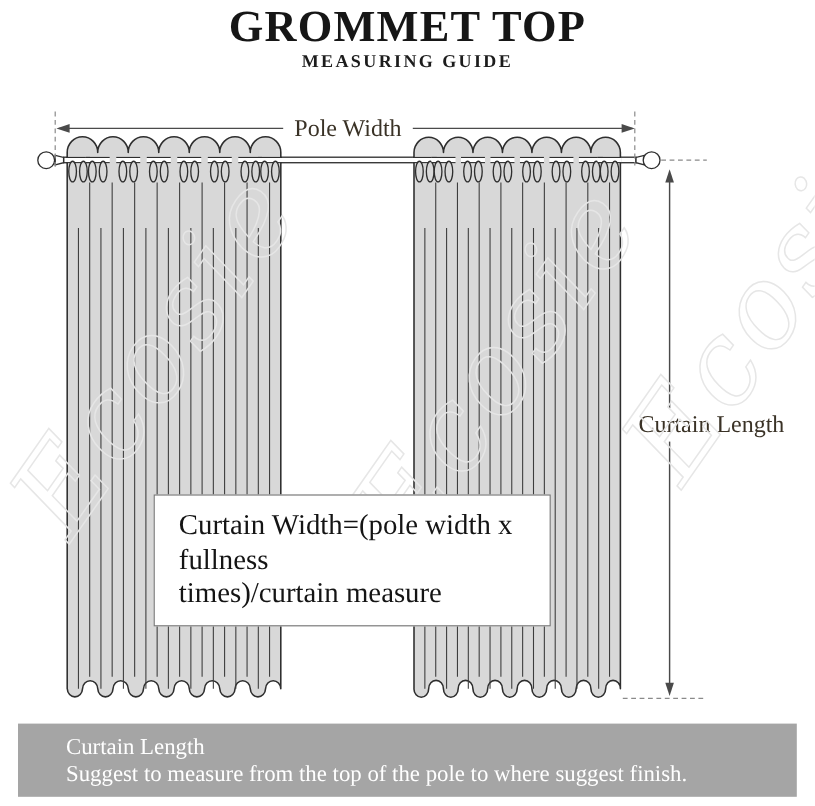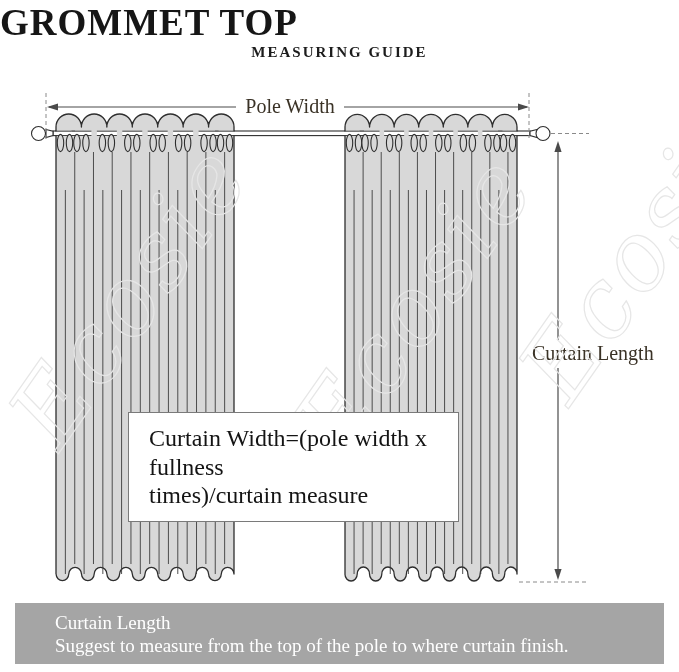--- a/index.html
+++ b/index.html
@@ -3,21 +3,21 @@
 <meta charset="utf-8">
 <style>
   html,body{margin:0;padding:0;background:#fff;}
   #page{
     position:relative;width:679px;height:672px;overflow:hidden;
     background:var(--page-bg,#fff);
     font-family:"Liberation Serif",serif;
   }
   
   .title{
-    position:absolute;top:1px;left:0;width:100%;
+    position:absolute;top:1px;left:0;width:100%;text-align:center;
     font-size:37px;font-weight:bold;letter-spacing:1px;color:#161616;z-index:4;
   }
   .subtitle{
     position:absolute;top:44px;left:0;width:100%;text-align:center;
     font-size:15px;font-weight:bold;letter-spacing:2px;color:#1c1c1c;z-index:4;
   }
   
   .wm{
     position:absolute;z-index:2;white-space:nowrap;pointer-events:none;
     font-family:"DejaVu Serif",serif;font-style:italic;font-size:95px;letter-spacing:4px;
@@ -224,16 +224,16 @@
     <text class="diaglabel" x="532" y="360">Curtain Length</text>
   </svg>
 
   <div class="formula-box">
     <div>Curtain Width=(pole width x fullness</div>
     <div>times)/curtain measure</div>
   </div>
 
   <div class="footer">
     <div>Curtain Length</div>
-    <div>Suggest to measure from the top of the pole to where curtain finish.</div>
+    <div>Suggest to measure from the top of the pole to where suggest finish.</div>
   </div>
 
 </div>
 
 </body></html>

